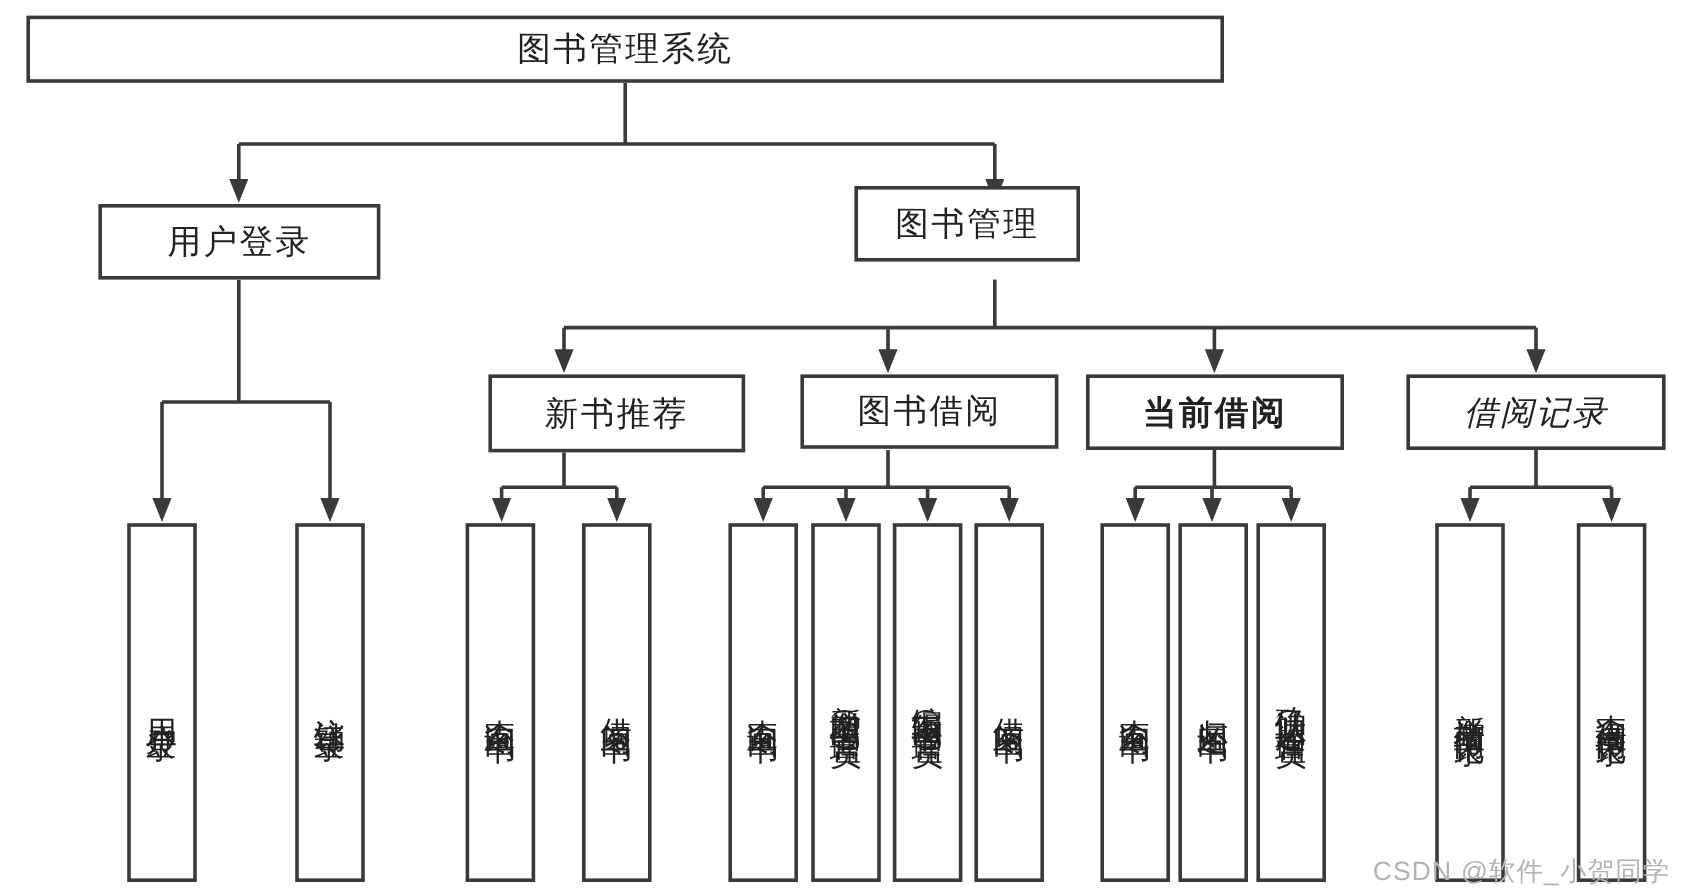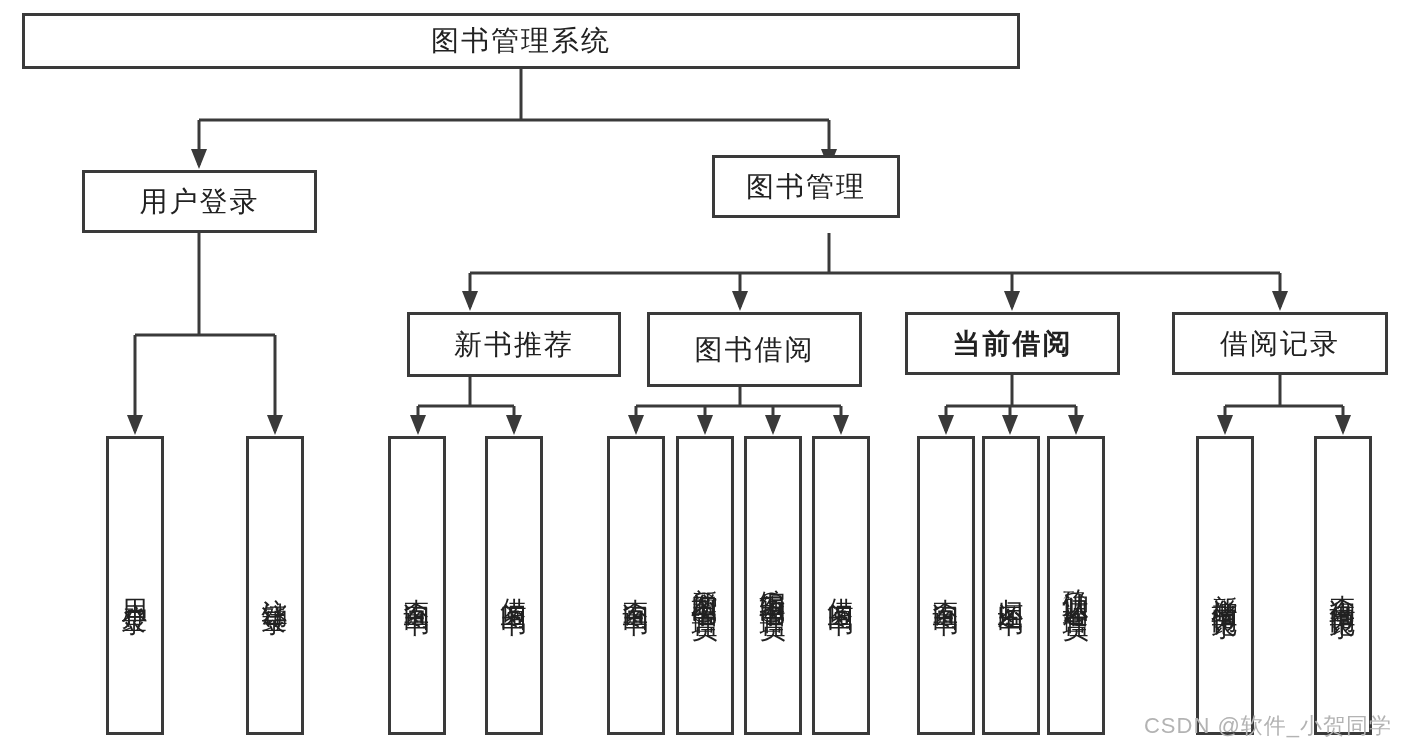--- a/index.html
+++ b/index.html
@@ -103,27 +103,27 @@
   <div class="box hbox" style="left:82px;top:170px;width:235px;height:63px;">
     <span class="lbl">用户登录</span>
   </div>
   <div class="box hbox" style="left:712px;top:155px;width:188px;height:63px;">
     <span class="lbl">图书管理</span>
   </div>
 
   <div class="box hbox" style="left:363px;top:312px;width:214px;height:65px;margin-left:44px;">
     <span class="lbl">新书推荐</span>
   </div>
-  <div class="box hbox" style="left:647px;top:312px;width:215px;height:75px;">
+  <div class="box hbox" style="left:667px;top:312px;width:215px;height:62px;">
     <span class="lbl">图书借阅</span>
   </div>
   <div class="box hbox" style="left:905px;top:312px;width:215px;height:63px;font-weight:bold;">
     <span class="lbl">当前借阅</span>
   </div>
-  <div class="box hbox" style="left:1172px;top:312px;width:216px;height:63px;">
+  <div class="box hbox" style="left:1172px;top:312px;width:216px;height:63px;font-style:italic;">
     <span class="lbl">借阅记录</span>
   </div>
 
   <div class="box vbox" style="left:106px;">
     <span class="vlbl">用户登录</span>
   </div>
   <div class="box vbox" style="left:246px;">
     <span class="vlbl">注销登录</span>
   </div>
 

